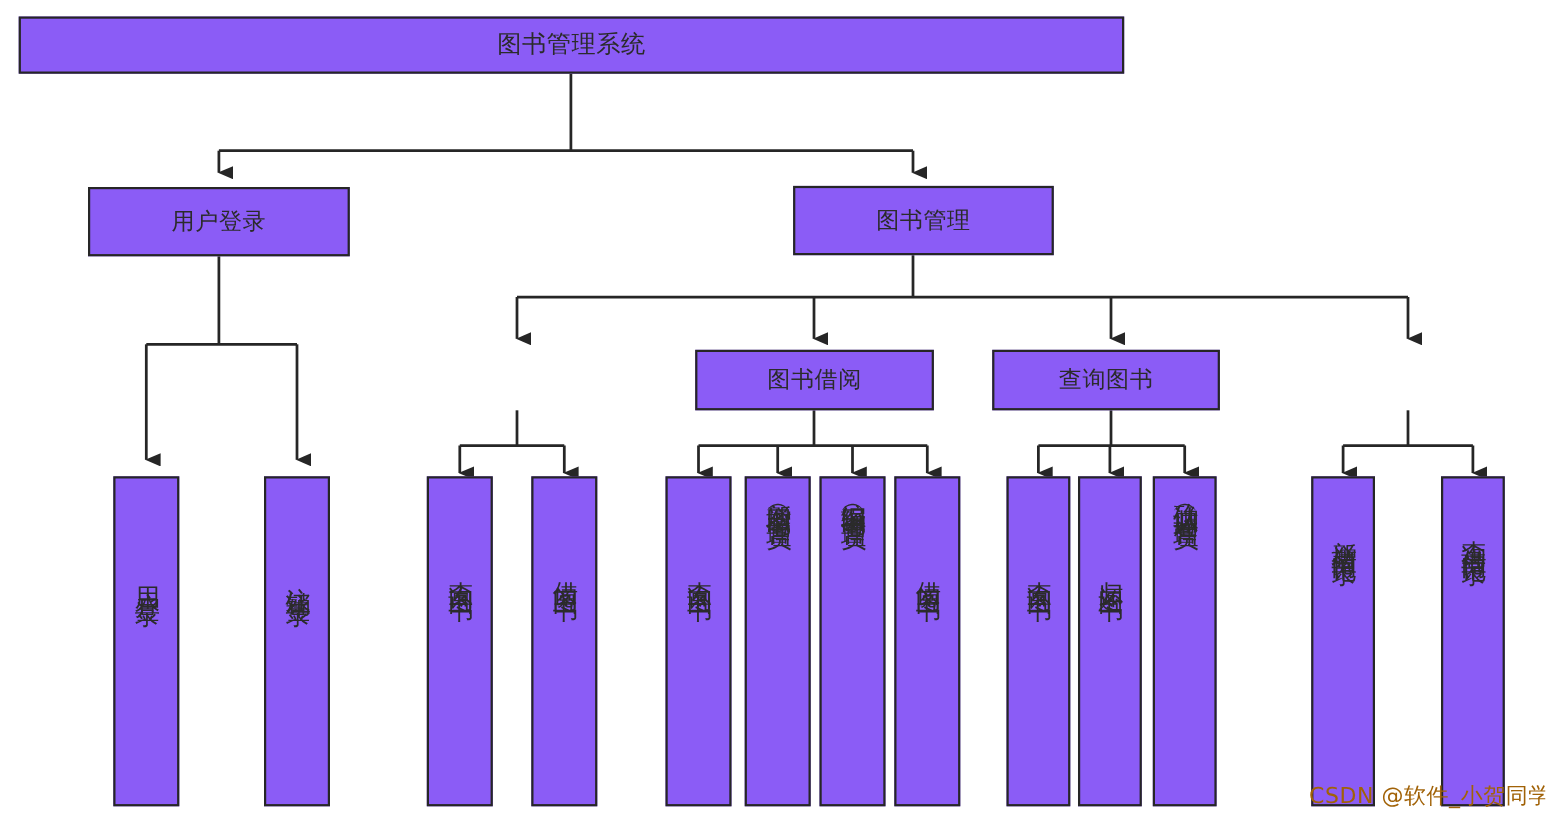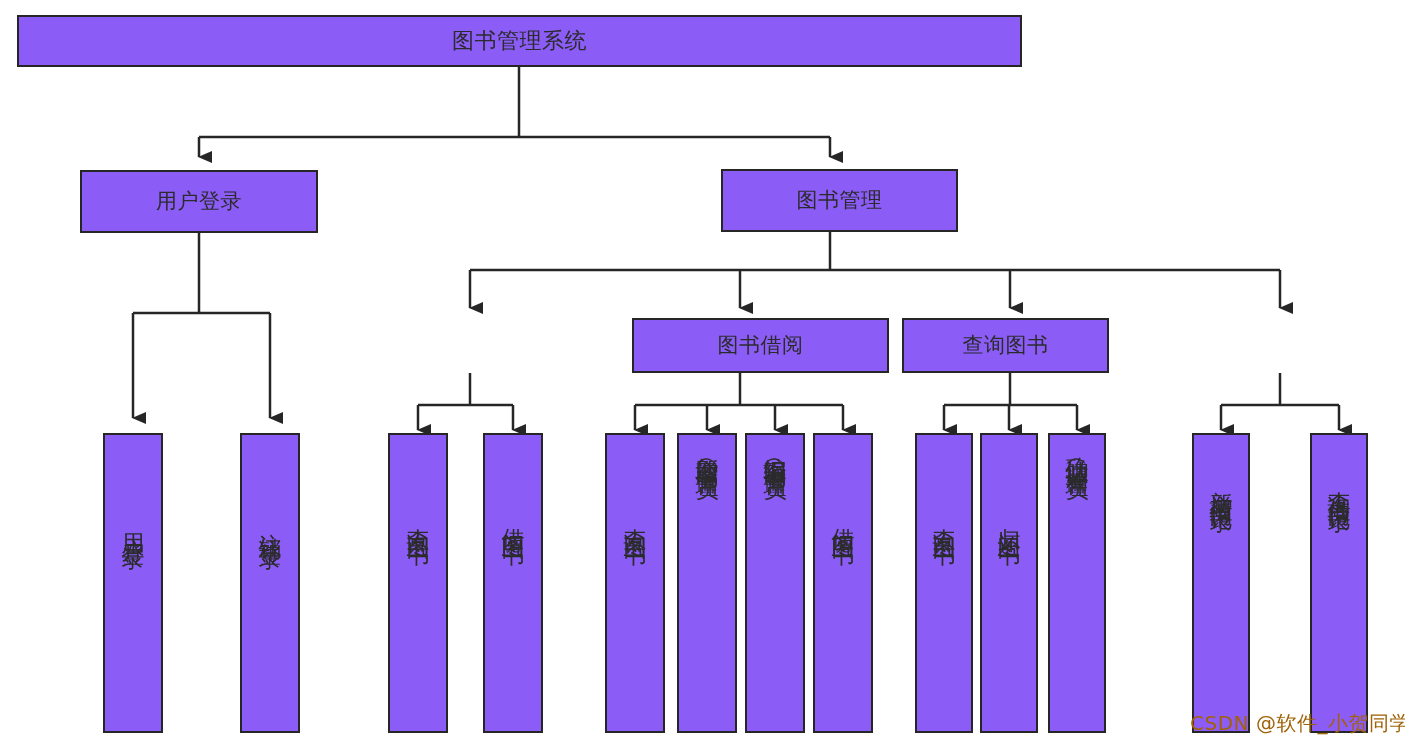--- a/index.html
+++ b/index.html
@@ -137,21 +137,21 @@
     <span class="label">图书管理系统</span>
   </div>
 
   <div class="node horiz" style="left:80px; top:170px; width:238px; height:63px;">
     <span class="label">用户登录</span>
   </div>
   <div class="node horiz" style="left:711px; top:169px; width:237px; height:63px;margin-left:10px;">
     <span class="label">图书管理</span>
   </div>
 
-  <div class="node horiz" style="left:632px; top:318px; width:257px; height:55px;">
+  <div class="node horiz" style="left:632px; top:318px; width:217px; height:55px;">
     <span class="label">图书借阅</span>
   </div>
   <div class="node horiz" style="left:902px; top:318px; width:207px; height:55px;">
     <span class="label">查询图书</span>
   </div>
 
   <div class="node vert" style="left:103px; top:433px; width:60px; height:300px; padding-top:80px;">
     <span class="label">用户登录</span>
   </div>
   <div class="node vert" style="left:240px; top:433px; width:60px; height:300px; padding-top:80px;">

